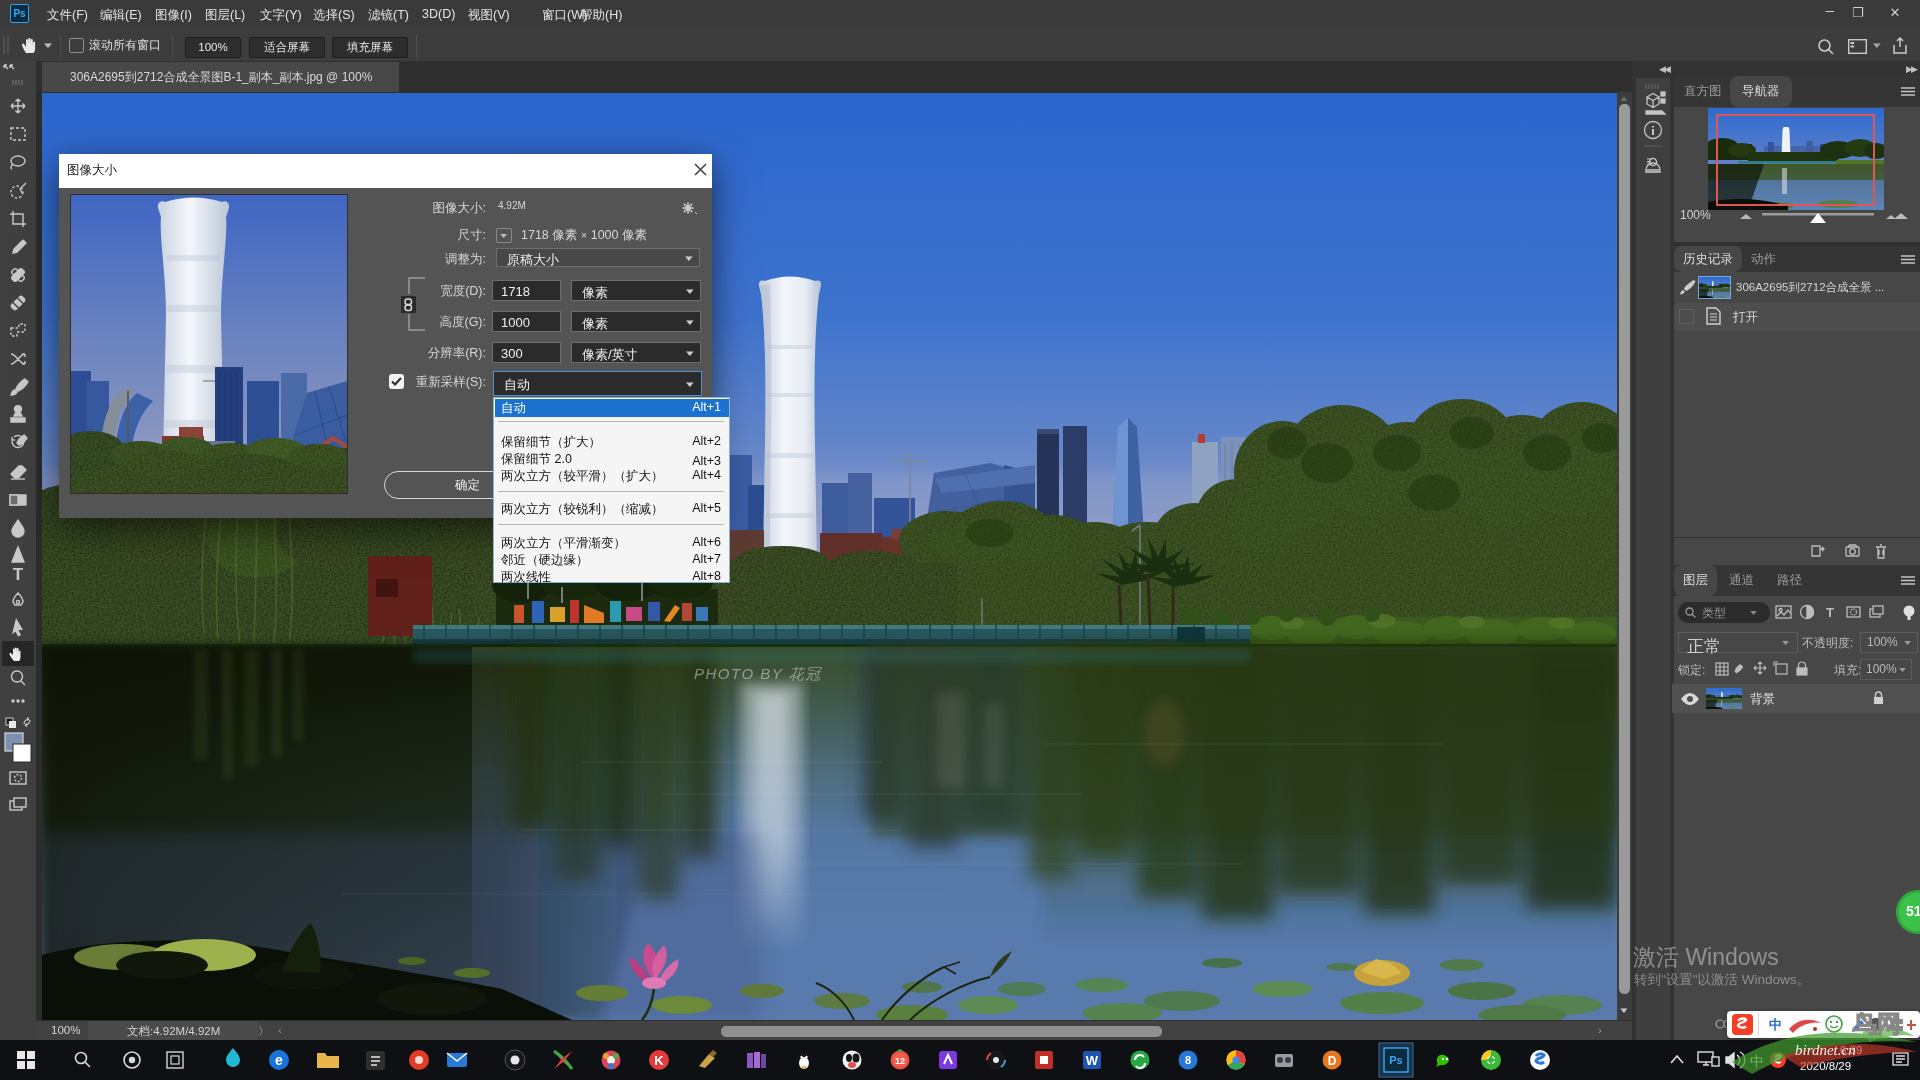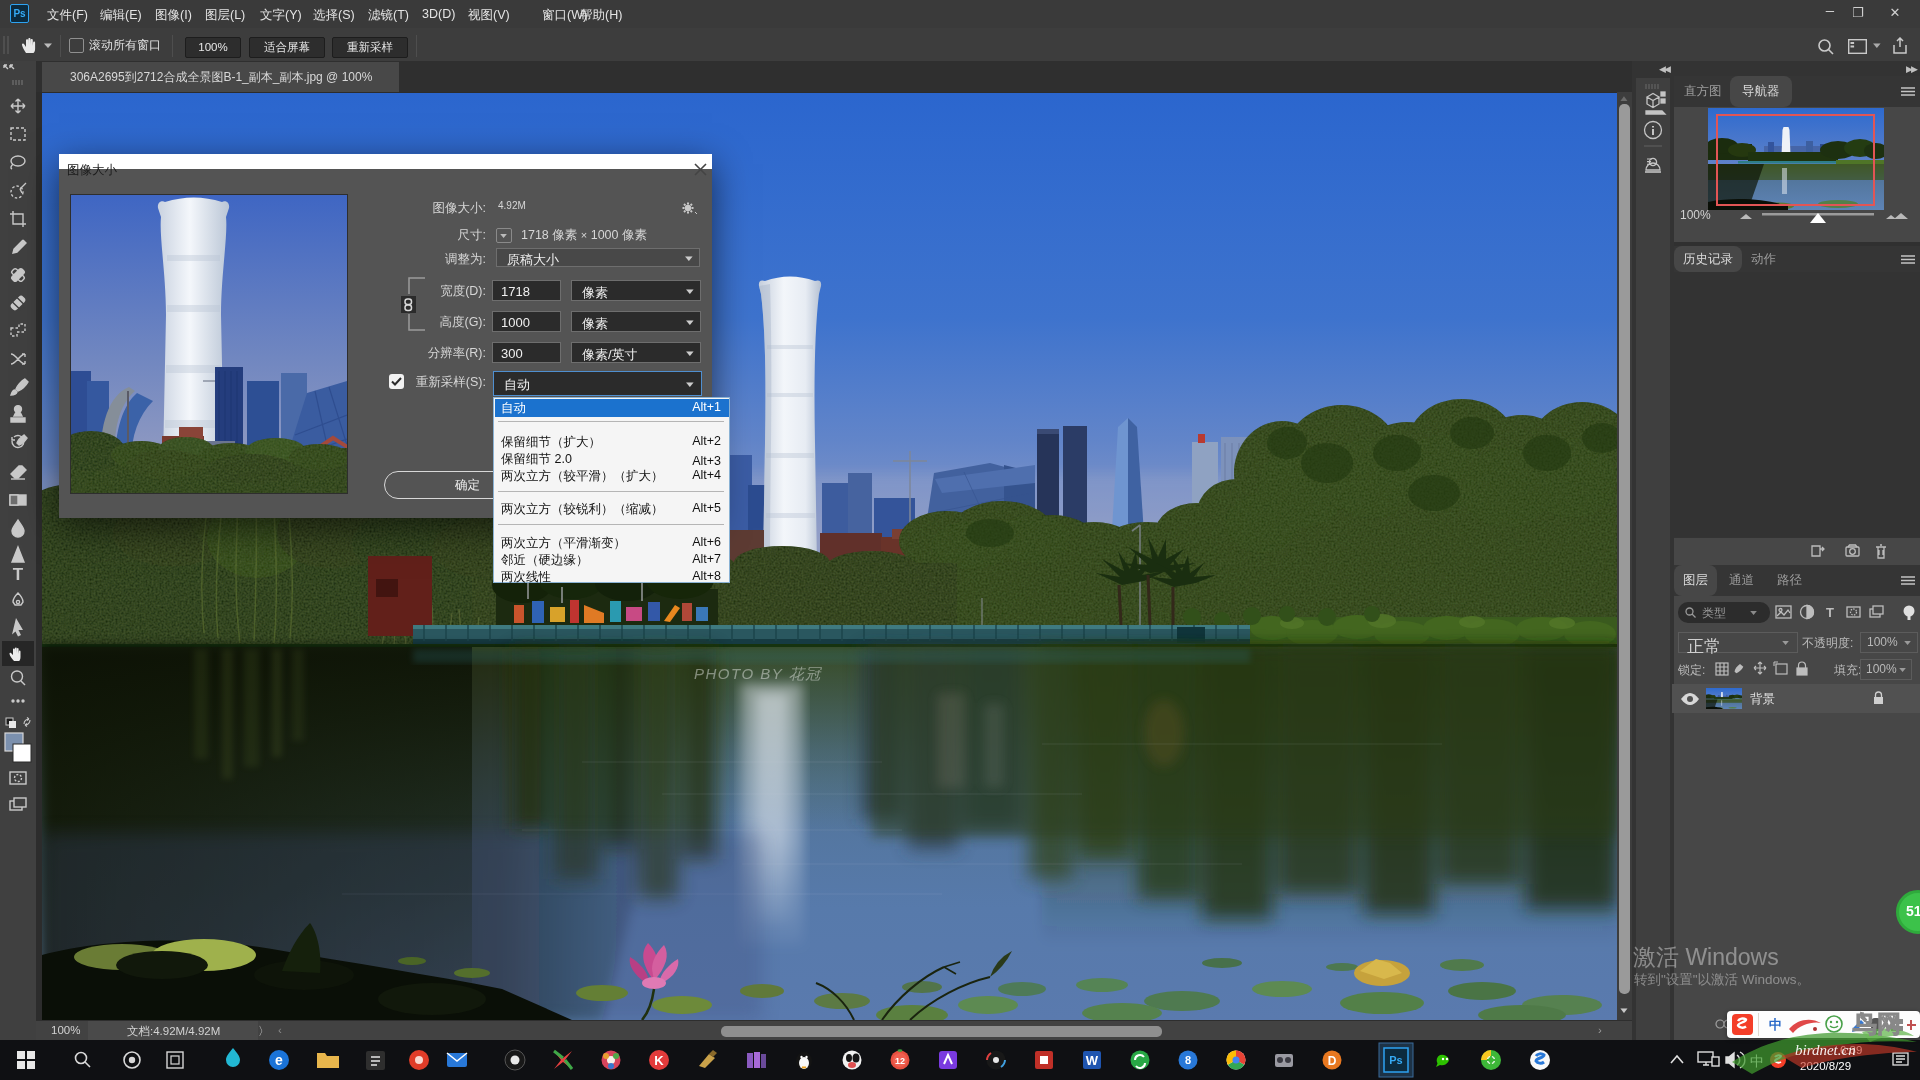--- a/index.html
+++ b/index.html
@@ -26,21 +26,21 @@
 
 #canvasarea{left:36px;top:92px;width:1596px;height:928px;background:#2c2c2c;}
 #statusbar{left:36px;top:1020px;width:1596px;height:20px;background:#424242;border-top:1px solid #2e2e2e;color:#d2d2d2;font-size:11.5px;}
 
 #dock{left:1632px;top:61px;width:288px;height:979px;background:#333333;}
 .ptab{position:absolute;height:31px;line-height:31px;font-size:12.5px;color:#9d9d9d;}
 .ptab.on{color:#dcdcdc;background:#474747;border-radius:8px;}
 .panelbg{position:absolute;background:#474747;}
 
 #dlg{left:59px;top:154px;width:653px;height:364px;background:#545454;box-shadow:0 10px 34px rgba(0,0,0,.6);}
-#dlgtitle{position:absolute;left:0;top:0;width:100%;height:15px;background:#ffffff;color:#1c1c1c;font-size:12.5px;}
+#dlgtitle{position:absolute;left:0;top:0;width:100%;height:34px;background:#ffffff;color:#1c1c1c;font-size:12.5px;}
 .dlab{position:absolute;color:#d6d6d6;font-size:12.5px;text-align:right;width:120px;}
 .dfield{position:absolute;background:#2b2b2b;border:1px solid #6e6e6e;color:#f0f0f0;font-size:13px;box-sizing:border-box;}
 .chev{position:absolute;color:#cccccc;font-size:9px;transform:scaleX(1.6);}
 
 #ddmenu{left:493px;top:397px;width:237px;height:186px;background:#f5f5f5;border:1px solid #8ab2d4;box-sizing:border-box;}
 .mrow{position:absolute;left:1px;width:228px;color:#111;font-size:12.5px;white-space:nowrap;}
 .malt{position:absolute;right:8px;color:#111;font-size:12.5px;}
 .msep{position:absolute;left:4px;width:226px;height:1px;background:#b5b5b5;}
 
 #taskbar{left:0;top:1040px;width:1920px;height:40px;background:#0f1013;}
@@ -75,21 +75,21 @@
   <svg class="abs" style="left:20px;top:8px" width="22" height="19" viewBox="0 0 22 19">
     <path d="M6 17 C4 14 2.5 11 2 9 c-.3-1.5 1.5-2 2.2-.8 L6 11 V4.5 c0-1.6 2.2-1.6 2.2 0 V9 l.1-5.8 c0-1.6 2.2-1.6 2.2 0 V9 l.2-5 c0-1.5 2.1-1.5 2.1 0 V10 l.3-3.4 c.1-1.4 2-1.3 2 .2 V13 c0 2-1 4-2 4 Z" fill="#e8e8e8"></path>
       </svg>
   <div class="abs" style="left:44px;top:13px;color:#bbb;font-size:8px;transform:scaleX(1.7)">▼</div>
   <div class="vsep" style="left:60px"></div>
   <div class="abs" style="left:69px;top:10px;width:13px;height:13px;border:1px solid #909090;border-radius:2px;"></div>
   <div class="abs" style="left:89px;top:9px;">滚动所有窗口</div>
   <div class="vsep" style="left:172px"></div>
   <div class="optbtn" style="left:185px;width:54px;">100%</div>
   <div class="optbtn" style="left:249px;width:74px;">适合屏幕</div>
-  <div class="optbtn" style="left:332px;width:74px;">重新采样</div>
+  <div class="optbtn" style="left:332px;width:74px;">填充屏幕</div>
   <div class="vsep" style="left:416px"></div>
   <svg class="abs" style="left:1817px;top:10px" width="17" height="17">
         <circle cx="7.5" cy="7.5" r="5.5" fill="none" stroke="#c9c9c9" stroke-width="1.6"></circle>
         <path d="M11.5 11.5 L16 16" stroke="#c9c9c9" stroke-width="1.6"></path>
       </svg>
   <svg class="abs" style="left:1848px;top:11px" width="19" height="15">
         <rect x="0.7" y="0.7" width="17.6" height="13.6" fill="none" stroke="#c9c9c9" stroke-width="1.4"></rect>
         <rect x="2.5" y="3" width="3.6" height="2" fill="#c9c9c9"></rect>
         <rect x="2.5" y="6.5" width="3.6" height="2" fill="#c9c9c9"></rect>
       </svg>
@@ -724,20 +724,38 @@
  </div>
  <div class="abs" style="left:42px;top:181px;width:246px;height:4px;background:#303030;"></div>
 
  <div class="abs" style="left:42px;top:185px;width:246px;height:26px;background:#353535;">
   <div class="ptab on" style="left:0px;height:26px;line-height:26px;padding:0 9px;">历史记录</div>
   <div class="ptab" style="left:77px;height:26px;line-height:26px;">动作</div>
   <svg width="14" height="10" style="position:absolute;left:227px;top:9px">
           <path d="M0 1h14M0 4.5h14M0 8h14" stroke="#c4c4c4" stroke-width="1.4"></path>
         </svg>
  </div>
+ <div class="panelbg" style="left:42px;top:211px;width:246px;height:265px;">
+  <svg width="17" height="16" style="position:absolute;left:6px;top:7px">
+          <path d="M14 1 c-4 2 -9 6 -10 9 l2 2 c3.5 -1 8 -6 9.5 -9.5 z M3 11 c-1.5 .5 -2.5 2 -3 4.5 2 -.2 4 -1 4.8 -2.8 z" fill="#cccccc"></path>
+        </svg>
+  <div class="abs" style="left:24px;top:4px;width:33px;height:23px;border:1px solid #7aa7d4;box-sizing:border-box;"></div>
+        <svg width="31" height="21" style="position:absolute;left:25px;top:5px">
+          <use href="#mini" width="31" height="21"></use>
+        </svg>
+  <div class="abs" style="left:62px;top:8px;width:170px;color:#d6d6d6;font-size:11.5px;white-space:nowrap;">306A2695到2712合成全景 ...</div>
+  <div class="abs" style="left:0px;top:31px;width:246px;height:27px;background:#4e4e4e;">
+   <div class="abs" style="left:5px;top:6px;width:13px;height:13px;border:1px solid #5f5f5f;"></div>
+   <svg width="15" height="18" style="position:absolute;left:32px;top:4px">
+            <path d="M1 1 h9 l4 4 v12 h-13 z" fill="none" stroke="#cfcfcf" stroke-width="1.4"></path>
+            <path d="M4 7 h7 M4 10 h7 M4 13 h7" stroke="#cfcfcf" stroke-width="1.2"></path>
+          </svg>
+   <div class="abs" style="left:59px;top:6px;color:#dadada;font-size:12.5px;">打开</div>
+  </div>
+ </div>
  <div class="abs" style="left:42px;top:476px;width:246px;height:28px;background:#474747;border-top:1px solid #343434;box-sizing:border-box;">
   <svg width="80" height="20" style="position:absolute;left:136px;top:4px">
    <g stroke="#bdbdbd" stroke-width="1.3" fill="none">
     <path d="M2 4 h8 v10 h-8 z M10 7 l4 0 m-2 -2 l2 2 -2 2"></path>
     <rect x="36" y="5" width="13" height="9" rx="1"></rect>
             <circle cx="42.5" cy="9.5" r="2.8"></circle>
             <path d="M38 5 l1.5-2 h6 l1.5 2"></path>
     <path d="M66 5 h10 M68 5 v11 h6 v-11 M70 3 h2 M69 8 v5 M73 8 v5"></path>
    </g>
   </svg>

